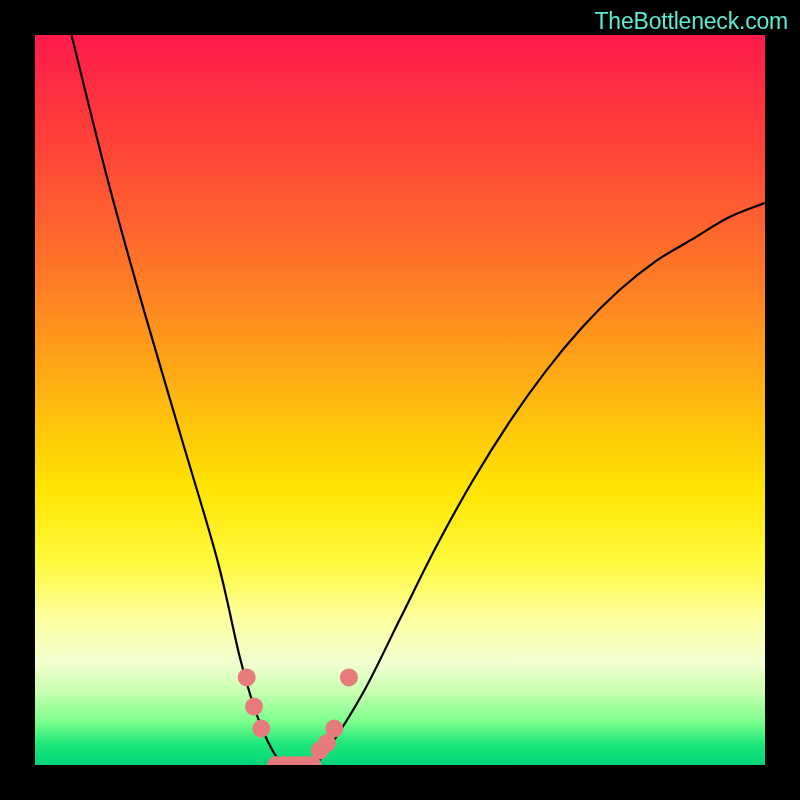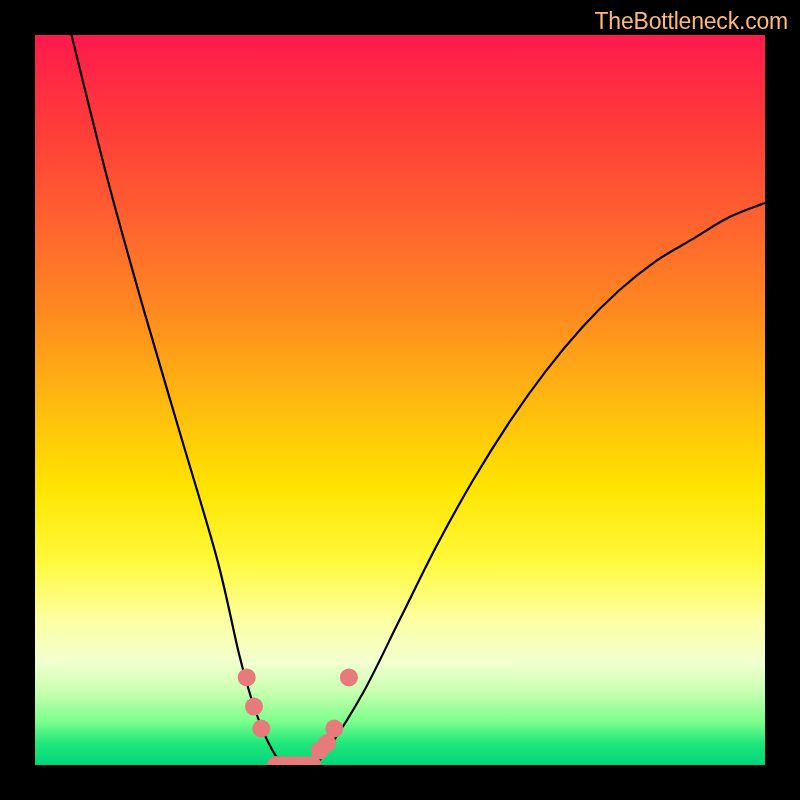--- a/index.html
+++ b/index.html
@@ -38,21 +38,21 @@
       #c7ffb0 90%,
       #7dff8c 94%,
       #20e87a 97%,
       #00d47a 100%
     );
   }
   .watermark {
     position: absolute;
     top: 8px;
     right: 12px;
-    color: #fdba74;
+    color: #5eead4;
     font-size: 23px;
     font-weight: 500;
     letter-spacing: -0.2px;
   }
   svg.curve {
     position: absolute;
     left: 0;
     top: 0;
     width: 730px;
     height: 730px;

